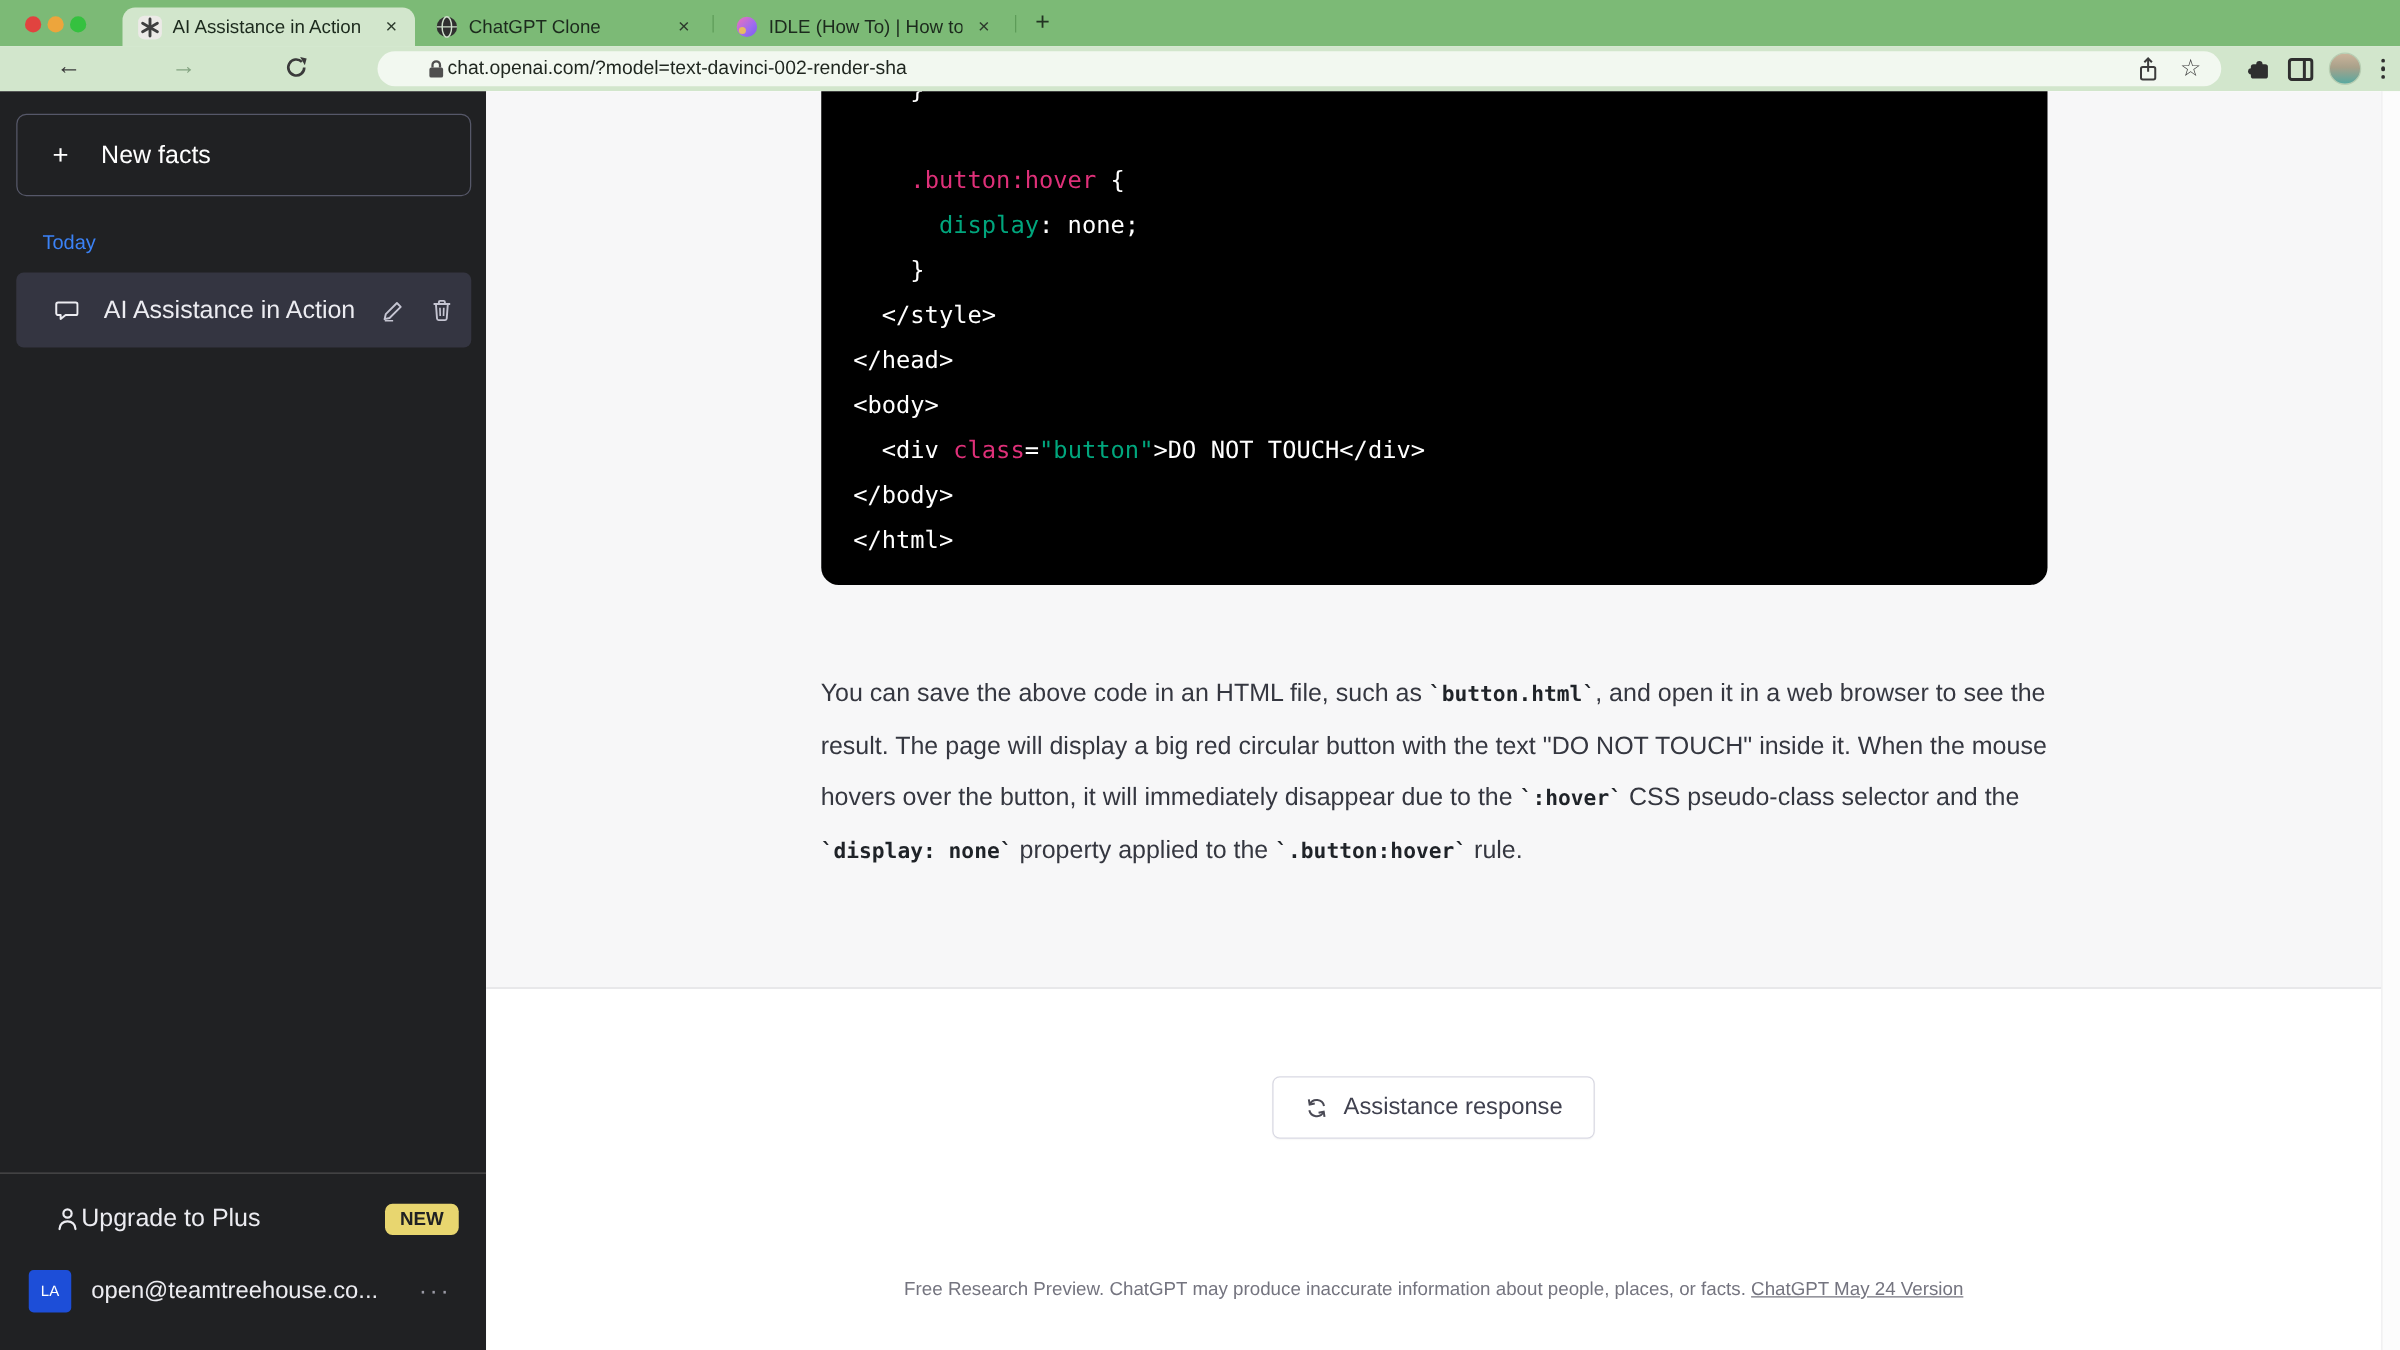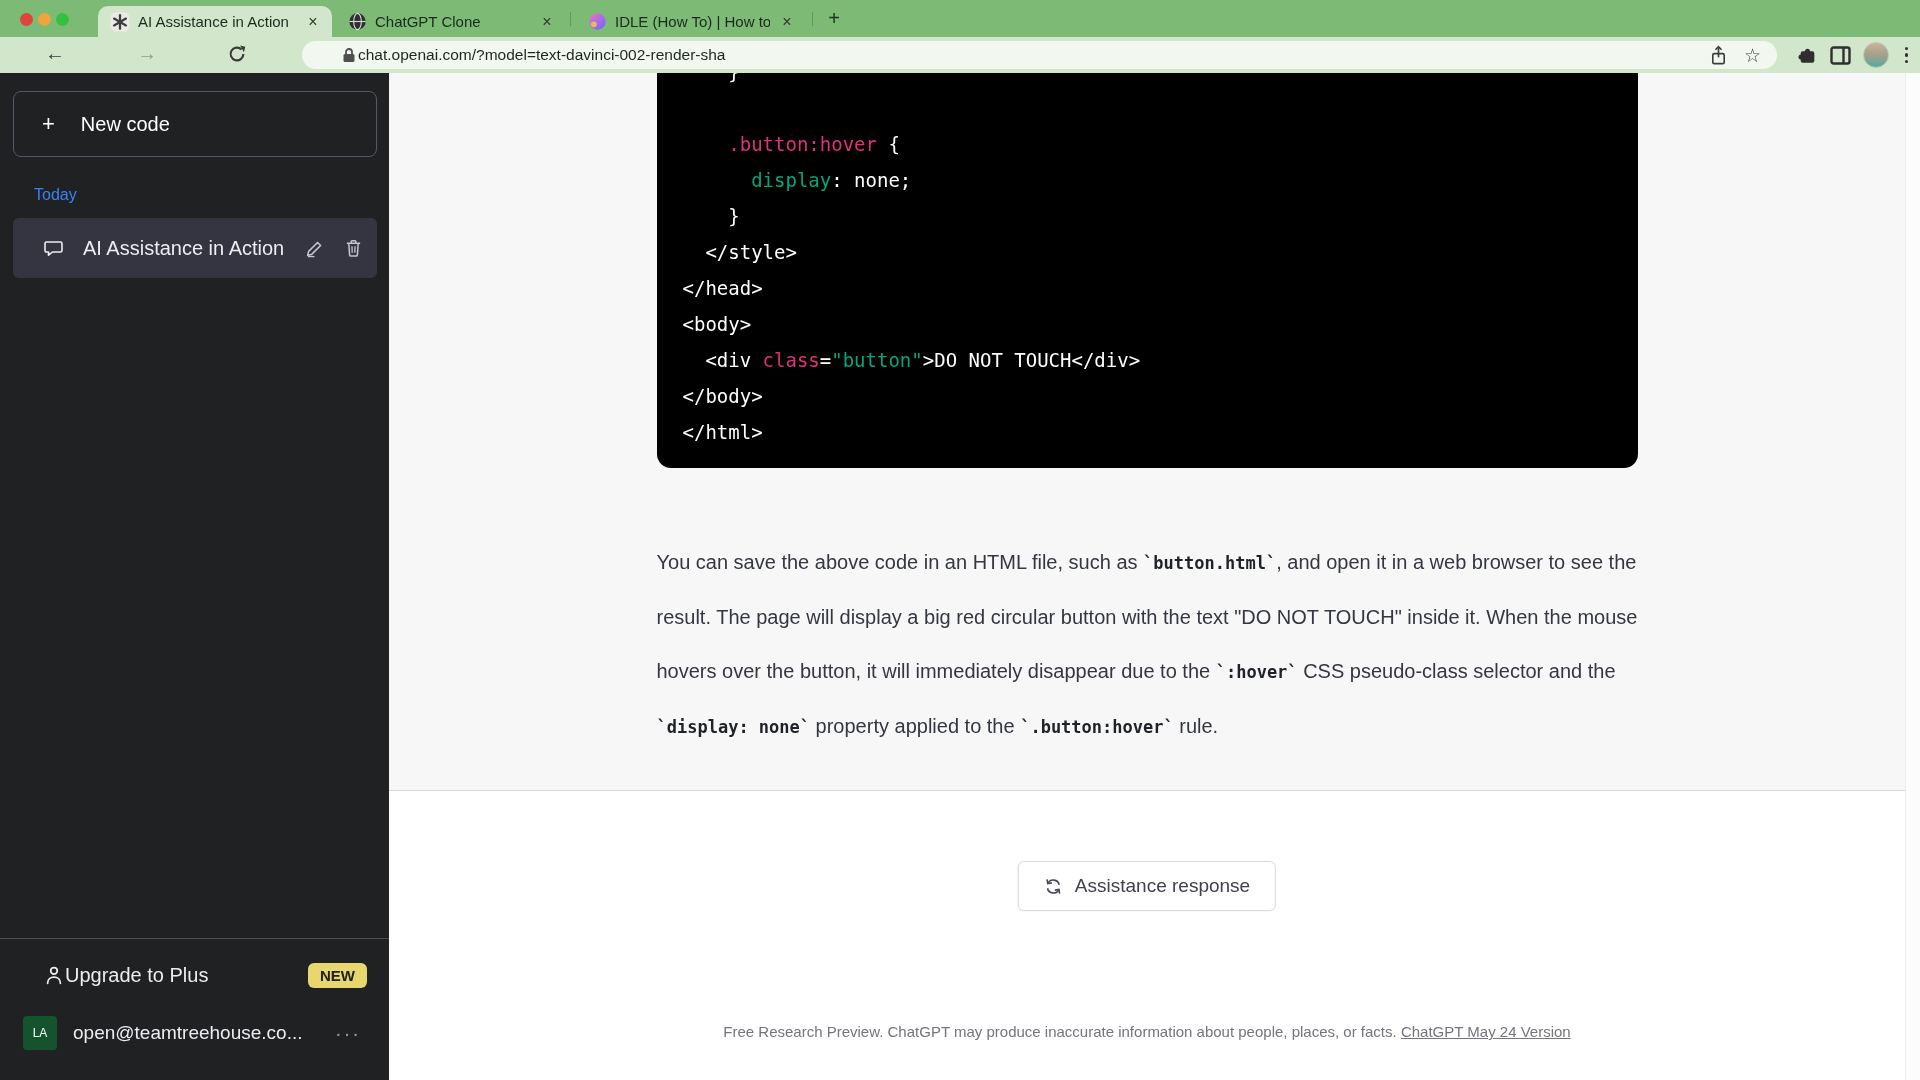--- a/index.html
+++ b/index.html
@@ -42,35 +42,35 @@
   .newchat{ position:absolute; left:13px; top:18px; width:364px; height:66px; border:1px solid #565869; border-radius:8px; display:flex; align-items:center; gap:26px; padding-left:28px; font-size:20px; color:#fff; cursor:pointer; }
   .newchat .plus{ font-size:22px; font-weight:300; }
   .section-label{ position:absolute; left:34px; top:113px; font-size:16px; color:#3b82f6; }
   .chat-item{ position:absolute; left:13px; top:145px; width:364px; height:60px; background:#343541; border-radius:6px; display:flex; align-items:center; padding:0 14px 0 30px; gap:20px; }
   .chat-item .label{ flex:1; font-size:20px; color:#ececf1; white-space:nowrap; overflow:hidden; }
   .side-bottom{ position:absolute; left:0; bottom:0; width:389px; height:142px; border-top:1px solid #4d4d4f; }
   .upgrade-row{ position:absolute; left:13px; top:10px; width:364px; height:52px; display:flex; align-items:center; padding-left:30px; border-radius:6px; }
   .upgrade-row .label{ font-size:20px; color:#ececf1; flex:1; }
   .new-badge{ background:#e8d66f; color:#202123; font-size:15px; font-weight:bold; border-radius:6px; padding:4px 12px; margin-right:10px; }
   .account-row{ position:absolute; left:13px; top:66px; width:364px; height:56px; display:flex; align-items:center; gap:16px; padding-left:10px; border-radius:6px; }
-  .account-avatar{ width:34px; height:34px; border-radius:4px; background:#14532d; color:#fff; font-size:12px; display:flex; align-items:center; justify-content:center; }
+  .account-avatar{ width:34px; height:34px; border-radius:4px; background:#1d4ed8; color:#fff; font-size:12px; display:flex; align-items:center; justify-content:center; }
   .account-email{ flex:1; font-size:19px; color:#ececf1; white-space:nowrap; overflow:hidden; }
   .dots-h{ color:#9a9aa5; font-size:20px; letter-spacing:2px; padding-right:16px; }
 
   
   .main{ position:absolute; left:389px; top:0; width:1516px; height:1007px; background:#fff; }
   .scrollstrip{ position:absolute; right:0; top:0; width:15px; height:1007px; background:#fcfcfc; border-left:1px solid #ededee; }
   .assistant{ position:absolute; left:0; top:0; width:1516px; height:718px; background:#f7f7f8; border-bottom:1px solid #d9d9dc; overflow:hidden; }
   .col{ width:981px; margin:0 auto; }
 
   .code-block{ margin-top:-19px; height:414px; background:#000; border-radius:14px; padding:0 26px 18px 26px; overflow:hidden; font-family:"DejaVu Sans Mono", monospace; font-size:19px; color:#fff; }
   .code-line{ line-height:36px; min-height:36px; white-space:pre; }
   .tok-plain{ color:#ffffff; } .tok-sel{ color:var(--tok-pink); } .tok-prop{ color:var(--tok-green); } .tok-str{ color:var(--tok-green); }
 
-  .para{ margin-top:67px; font-size:20px; line-height:54px; color:#353740; }
+  .para{ margin-top:67px; font-size:20px; line-height:41px; color:#353740; }
   .inline-code{ font-family:"DejaVu Sans Mono", monospace; font-weight:bold; font-size:17px; color:#1f2328; }
 
   .bottom-zone{ position:absolute; left:0; top:718px; width:1516px; height:289px; background:#fff; }
   .regen-btn{ position:absolute; top:70px; left:50%; transform:translateX(-50%); display:flex; align-items:center; gap:12px; background:#fff; border:1px solid #d9d9e3; border-radius:6px; padding:13px 25px; font-size:19px; color:#40414f; cursor:pointer; box-shadow:0 1px 1px rgba(0,0,0,.03); }
 
   .composer{ position:absolute; top:141px; left:50%; transform:translateX(-50%); width:1160px; height:68px; background:#fff; border:1px solid #e3e3e6; border-radius:12px; box-shadow:0 0 18px rgba(0,0,0,.08); display:flex; align-items:center; }
   .composer input{ flex:1; border:none; outline:none; font-family:"Liberation Sans", sans-serif; font-size:20px; color:#343541; padding-left:20px; background:transparent; }
   .composer input::placeholder{ color:#8e8ea0; }
   .caret{ position:absolute; left:18px; top:20px; width:1.5px; height:28px; background:#3a3a3a; }
   .send-btn{ width:52px; height:68px; display:flex; align-items:center; justify-content:center; cursor:pointer; }
@@ -176,21 +176,21 @@
         <i></i>
       </span>
   </div>
 </div>
 
 <div class="page">
 
   <aside class="sidebar">
     <div class="newchat">
       <span class="plus">+</span>
-      <span>New code</span>
+      <span>New facts</span>
     </div>
 
     <div class="section-label">Today</div>
 
     <div class="chat-item">
       <svg width="20" height="20" viewBox="0 0 20 20">
         <path d="M3 4.5 h14 a1.5 1.5 0 0 1 1.5 1.5 v7 a1.5 1.5 0 0 1 -1.5 1.5 h-8 l-4 3.2 v-3.2 h-2 a1.5 1.5 0 0 1 -1.5 -1.5 v-7 a1.5 1.5 0 0 1 1.5 -1.5 z" fill="none" stroke="#ececf1" stroke-width="1.6" stroke-linejoin="round" transform="translate(0.5,-0.5)"></path>
       </svg>
       <span class="label">AI Assistance in Action</span>
       <svg width="19" height="19" viewBox="0 0 20 20">

